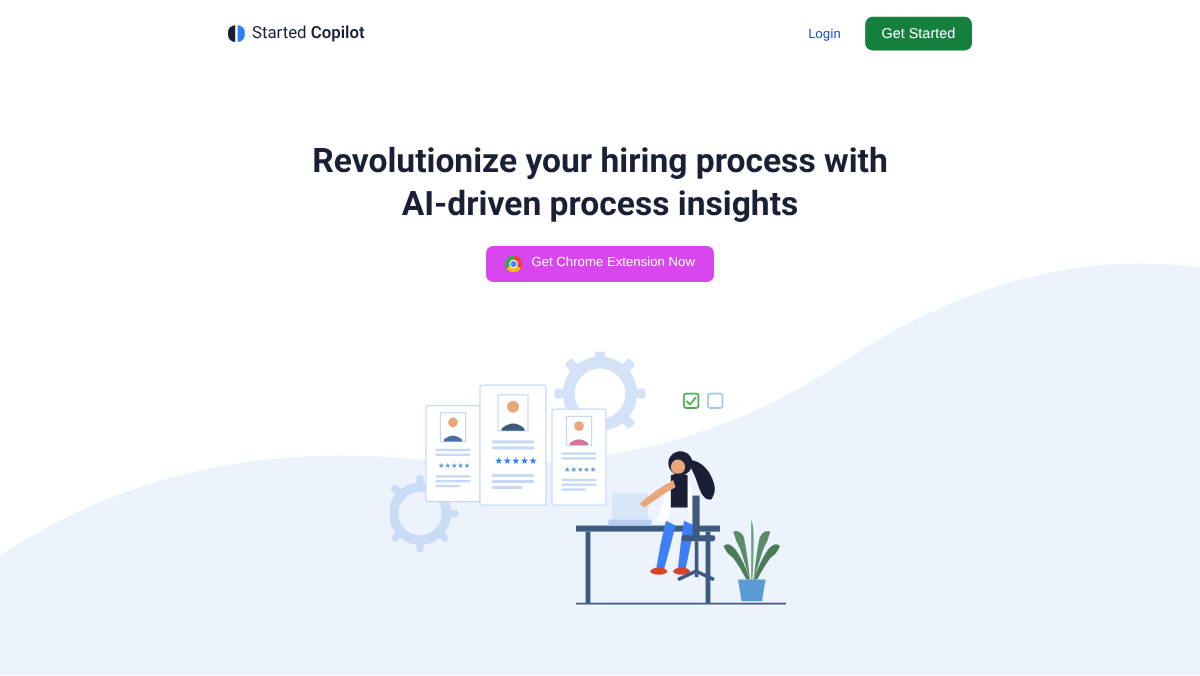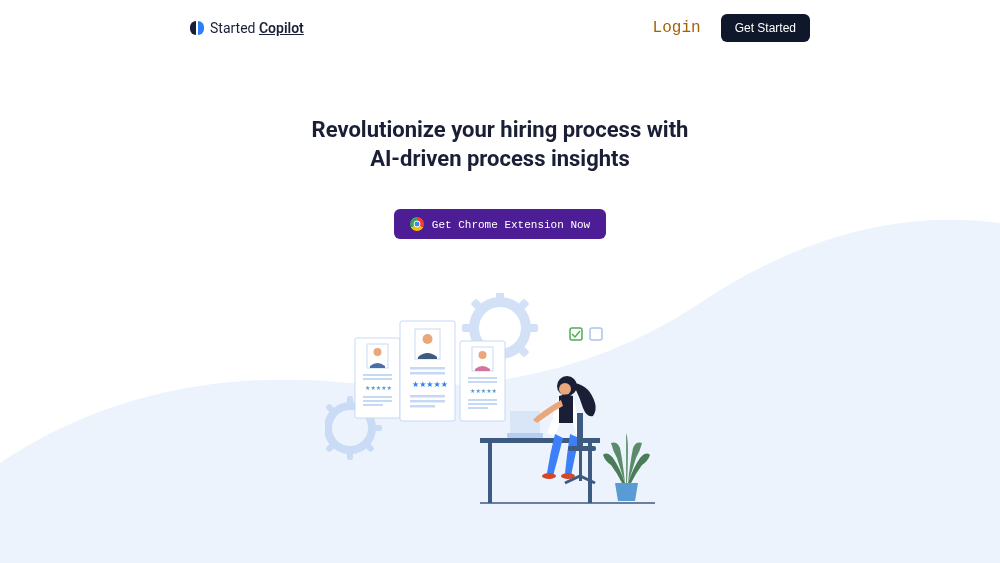--- a/index.html
+++ b/index.html
@@ -62,73 +62,70 @@
     }
     
     .logo-text {
       font-size: 14px;
       font-weight: 400;
       color: #1a1f36;
     }
     
     .logo-text .bold {
       font-weight: 600;
-      text-decoration: underline;
     }
     
     .nav-actions {
       display: flex;
       align-items: center;
       gap: 20px;
     }
     
     .login-link {
-      font-size: 16px;
-      color: #a16207;
+      font-size: 11px;
+      color: #1d4ed8;
       cursor: pointer;
-      font-family: Liberation Mono, monospace;
     }
     
     .get-started-btn {
-      background: #0f172a;
+      background: #15803d;
       color: #ffffff;
       padding: 7px 14px;
       border-radius: 6px;
       font-size: 12px;
       border: none;
       cursor: pointer;
     }
     
     .hero {
       text-align: center;
       padding-top: 60px;
       position: relative;
       z-index: 10;
     }
     
     .hero-title {
-      font-size: 22px;
+      font-size: 28px;
       font-weight: 700;
       color: #1a1f36;
       line-height: 1.3;
-      margin-bottom: 36px;
+      margin-bottom: 16px;
     }
     
     .chrome-btn {
       display: inline-flex;
-      align-items: flex-end;
+      align-items: flex-start;
       gap: 8px;
-      background: #4c1d95;
+      background: #d946ef;
       color: #ffffff;
       padding: 8px 16px;
       border-radius: 6px;
       font-size: 11px;
       border: none;
       cursor: pointer;
-      font-family: Liberation Mono, monospace;
     }
     
     .chrome-icon {
       width: 14px;
       height: 14px;
       border-radius: 50%;
       background: radial-gradient(circle at center, #fff 25%, transparent 26%),
                   conic-gradient(#ea4335 0deg 120deg, #fbbc05 120deg 240deg, #34a853 240deg 360deg);
       position: relative;
     }

